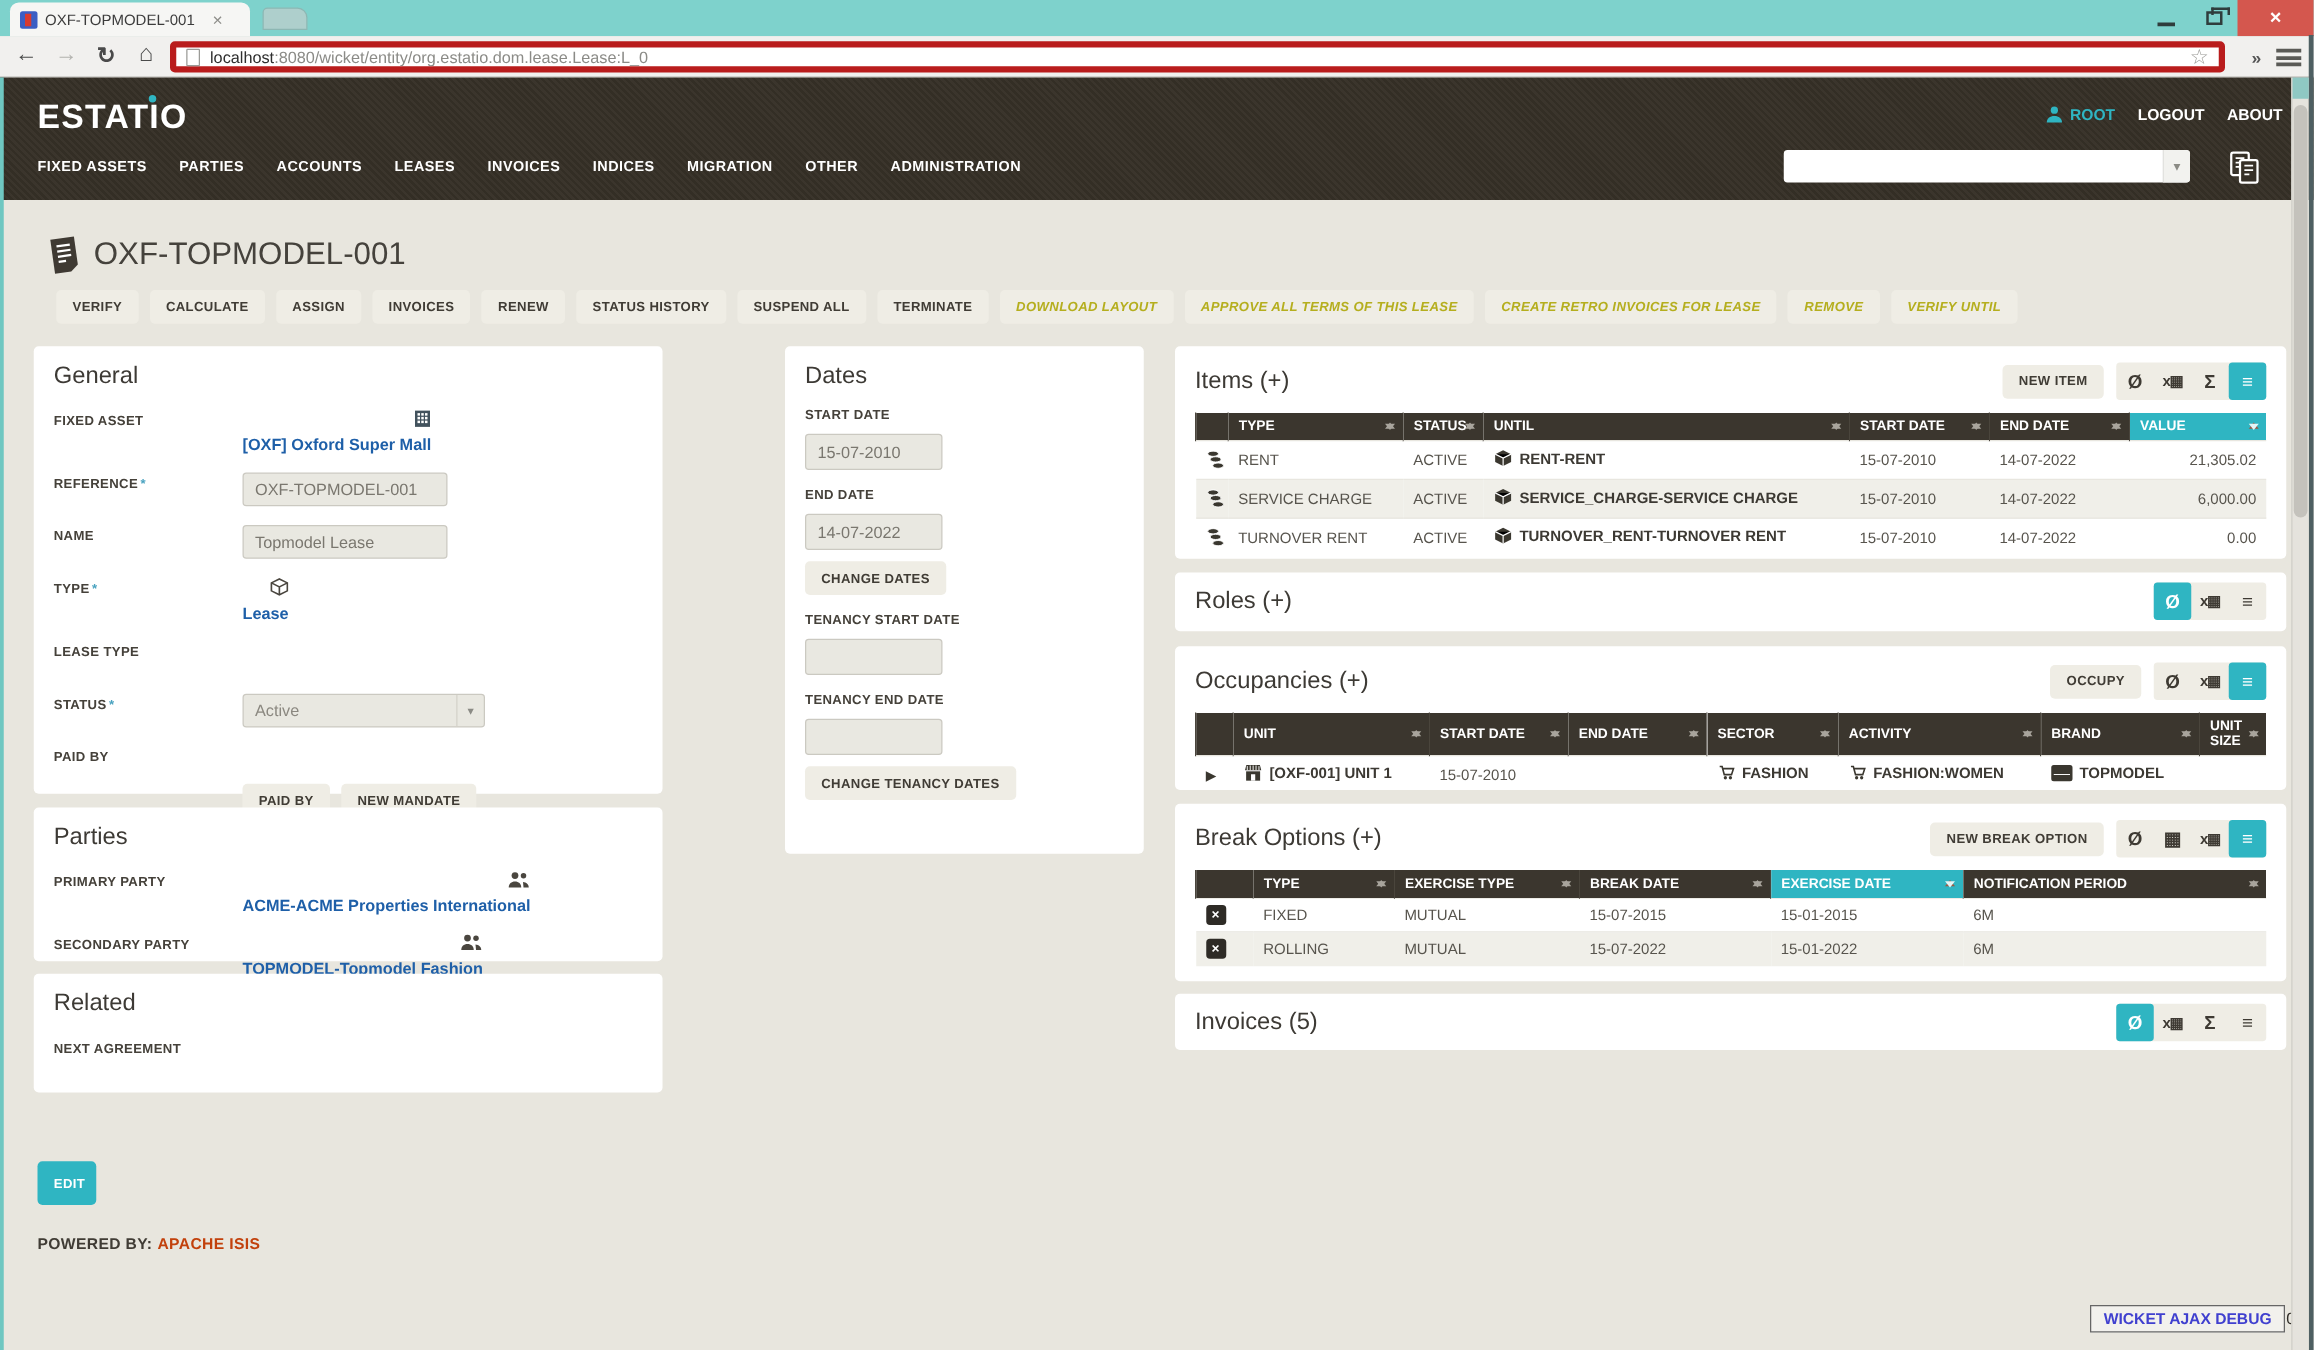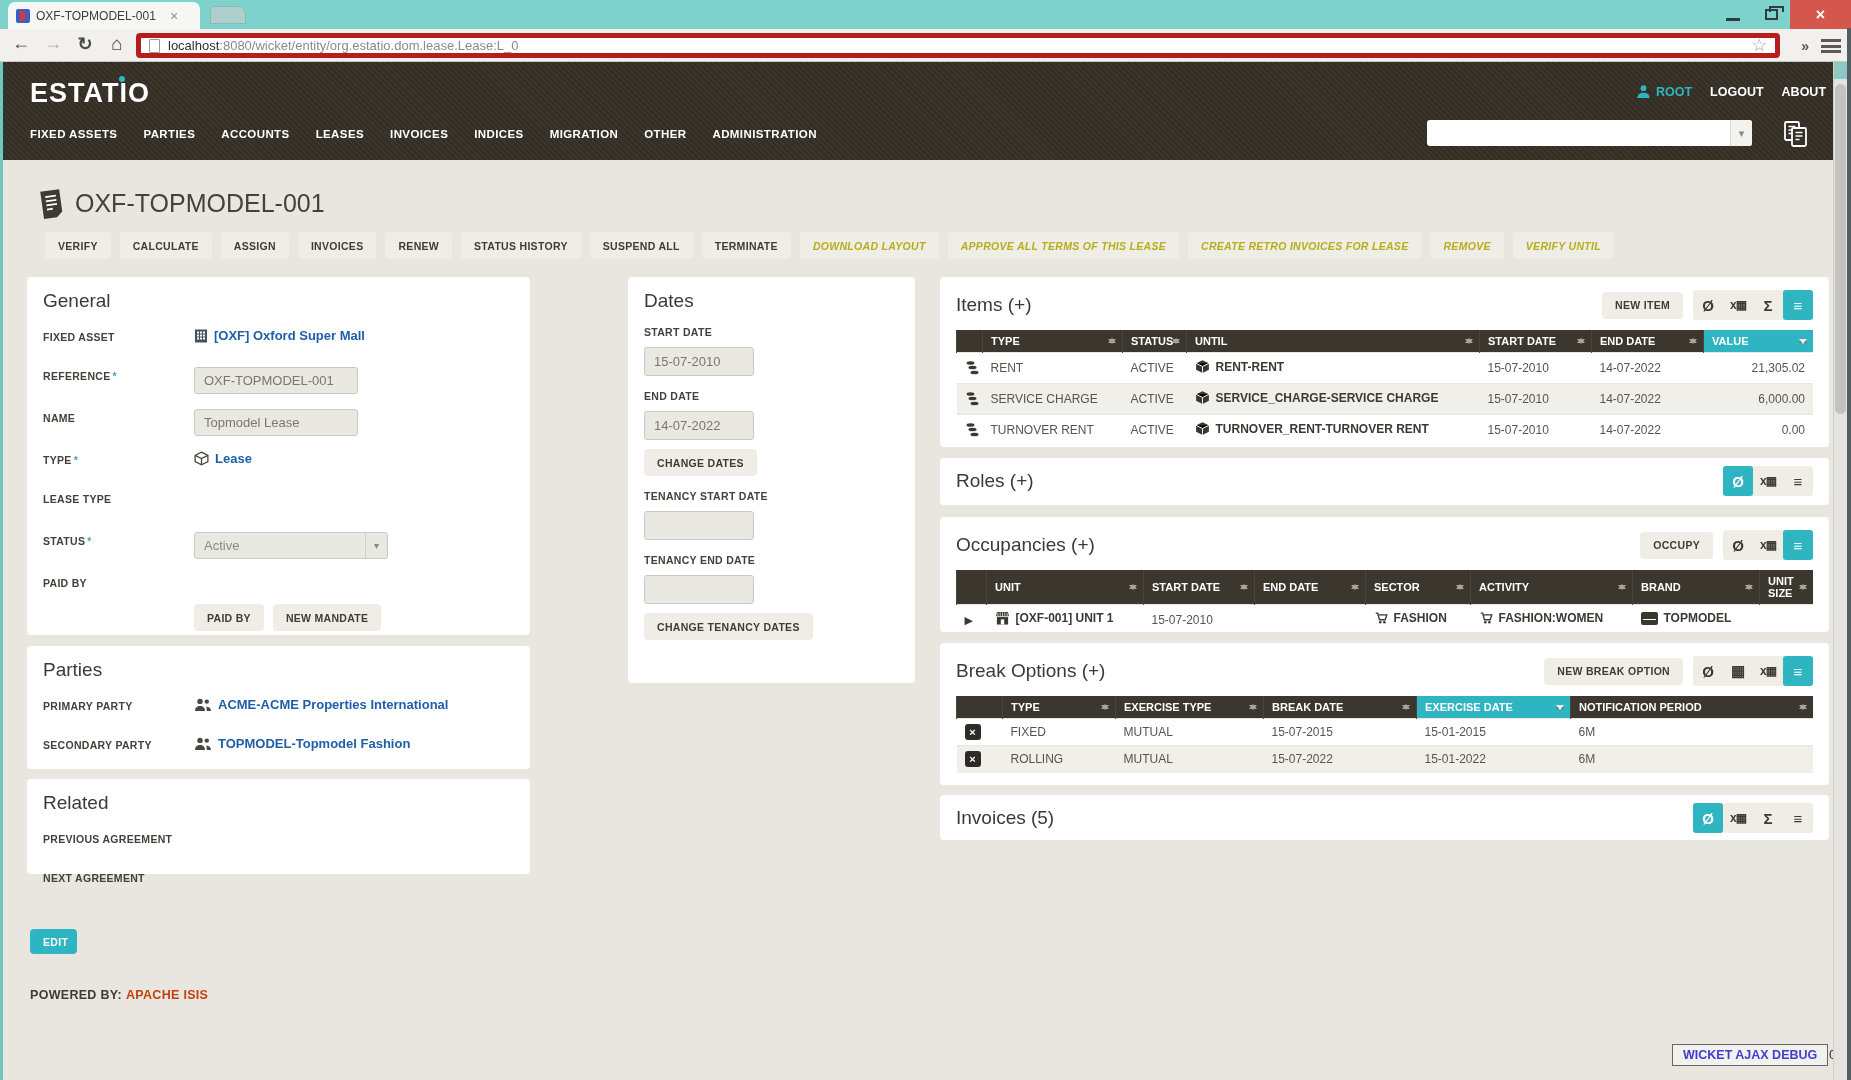--- a/index.html
+++ b/index.html
@@ -82,21 +82,21 @@
   .c-items   { left:937px; top:117px; width:889px; height:170px; }
   .c-roles   { left:937px; top:298px; width:889px; height:47px; padding-top:8px;}
   .c-occup   { left:937px; top:357px; width:889px; height:115px; }
   .c-break   { left:937px; top:483px; width:889px; height:142px; }
   .c-invoices{ left:937px; top:635px; width:889px; height:45px; padding-top:8px;}
   
   .frow { display:flex; margin-bottom:13px; min-height:26px; align-items:flex-start;}
   .flabel { width:151px; flex:0 0 151px; font-size:10.5px; font-weight:bold; color:#45413a; letter-spacing:.3px; padding-top:5px; }
   .req { color:#4aa3c0; margin-left:2px; }
   .fvalue { flex:1; padding-top:2px; }
-  .entity-link { color:#1e5fa8; font-weight:bold; font-size:13px; text-decoration:none; display:inline-flex; align-items:flex-end; gap:6px; }
+  .entity-link { color:#1e5fa8; font-weight:bold; font-size:13px; text-decoration:none; display:inline-flex; align-items:flex-end; gap:6px;flex-direction:column; }
   .tinput { width:164px; height:27px; background:#e9e8e1; border:1px solid #cbc9c1; border-radius:3px;
             color:#7a776f; font-size:13px; padding:0 9px; font-family:"Liberation Sans",sans-serif; }
   .tselect { width:194px; height:27px; background:#e9e8e1; border:1px solid #cbc9c1; border-radius:3px;
              display:flex; align-items:center; color:#8b8880; font-size:13px; }
   .tselect .txt { flex:1; padding:0 9px; }
   .tselect .arrow { width:22px; align-self:stretch; display:flex; align-items:center; justify-content:center;
              color:#8b8b85; font-size:10px; border-left:1px solid #d3d1c9; }
   .btnrow { display:flex; gap:9px; margin-left:151px; margin-top:6px; }
   
   .dlabel { font-size:10.5px; font-weight:bold; color:#45413a; letter-spacing:.3px; margin:14px 0 9px; }
@@ -128,21 +128,21 @@
   .sort::before { content:""; position:absolute; left:0; top:0; border:4px solid transparent; border-bottom:5px solid #a8a49c; }
   .sort::after  { content:""; position:absolute; left:0; bottom:0; border:4px solid transparent; border-top:5px solid #a8a49c; }
   th.sorted .sort::before { border-bottom-color:#9b5a43; }
   th.sorted .sort::after  { border-top-color:#e3f5f6; }
   .xsq { width:16px; height:16px; background:#2e2b26; color:#fff; border-radius:3px; display:inline-flex;
          align-items:center; justify-content:center; font-size:11px; font-weight:bold; }
   .playic { color:#3a372f; font-size:11px; }
   .brandic { display:inline-block; width:17px; height:13px; background:#3a372f; border-radius:2px;
              background-image:repeating-linear-gradient(0deg,#3a372f 0 3px,#fff 3px 4px,#3a372f 4px 7px); border:2px solid #3a372f;}
   
-  .edit-btn { position:absolute; left:27px; top:769px; width:47px; height:25px; }
+  .edit-btn { position:absolute; left:27px; top:769px; width:47px; height:35px; }
   .powered { position:absolute; left:27px; top:828px; font-size:12.5px; font-weight:bold; color:#403c35; letter-spacing:.3px;}
   .powered a { color:#c2410c; text-decoration:none; margin-left:4px; }
   .wicket-debug { position:absolute; left:1669px; top:884px; border:1px solid #666; background:#f2f1ed;
                   color:#4040cf; font-weight:bold; font-size:12.5px; padding:3px 10px; }
   .debug-count { position:absolute; left:1826px; top:887px; font-size:13px; color:#2e2b26; }
   svg { display:block; }
 </style>
 </head>
 <body>
 
@@ -347,23 +347,20 @@
               <path d="M12.4 8.6c2.7.2 4.6 1.9 4.6 4.4h-4.2z" fill="#4a463f"></path>
             </svg>
         <span>TOPMODEL-Topmodel Fashion</span>
           </a>
       </span>
     </div>
   </div>
 
   <div class="card c-related">
     <h2>Related</h2>
-    <div class="frow">
-      <span class="flabel" style="width:100%;">PREVIOUS AGREEMENT</span>
-    </div>
     <div class="frow">
       <span class="flabel" style="width:100%;">NEXT AGREEMENT</span>
     </div>
   </div>
 
   <div class="card c-dates">
     <h2>Dates</h2>
     <div class="dlabel">START DATE</div>
     <input class="dinput" readonly="" value="15-07-2010" style="">
     <div class="dlabel">END DATE</div>

